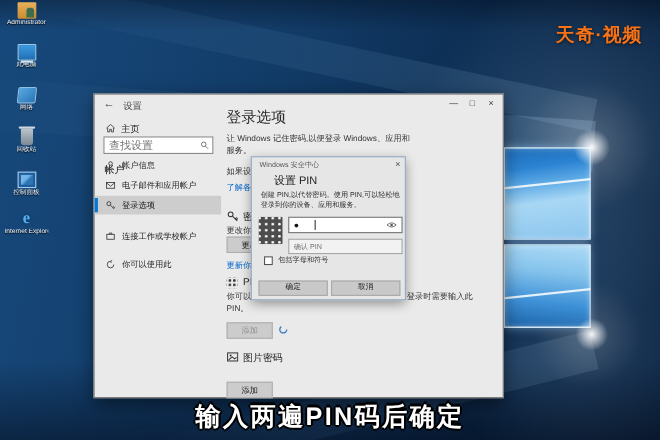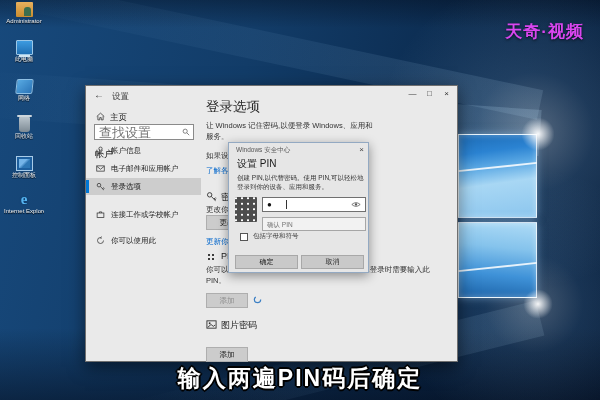--- a/index.html
+++ b/index.html
@@ -49,21 +49,21 @@
   
   .sw { position:absolute; left:85px; top:85px; width:373px; height:277px; background:#eaeaea; border:1px solid #6f6f6f; box-shadow:0 5px 16px rgba(0,0,0,.5); font-size:7.5px; color:#222; }
   .sw-titlebar { position:absolute; left:0; top:0; right:0; height:20px; }
   .sw-back { position:absolute; left:8px; top:3px; font-size:10px; color:#333; }
   .sw-title { position:absolute; left:26px; top:5px; font-size:8.5px; color:#444; }
   .caption { position:absolute; right:2px; top:1px; display:flex; }
   .caption span { width:17px; height:13px; font-size:8px; color:#333; text-align:center; line-height:13px; }
 
   .sb-home { position:absolute; left:10px; top:26px; display:flex; gap:5px; font-size:8.5px; color:#222; }
   .sb-search { position:absolute; left:8px; top:38px; width:100px; height:16px; background:#fff; border:1px solid #8a8a8a; display:flex; align-items:center; }
-  .sb-search input { border:0; outline:0; background:transparent; width:84px; font-size:13px; color:#555; padding-left:4px; font-family:inherit; }
+  .sb-search input { border:0; outline:0; background:transparent; width:84px; font-size:10px; color:#555; padding-left:4px; font-family:inherit; }
   .sb-search svg { margin-left:auto; margin-right:3px; }
   .sb-header { position:absolute; left:9px; top:62px; font-size:9px; color:#111; }
   .sb-item { position:absolute; left:0; width:115px; height:17px; display:flex; align-items:center; gap:6px; padding-left:10px; font-size:7.5px; color:#222; }
   .sb-item.selected { background:#cdcdcd; }
   .sb-item.selected::before { content:""; position:absolute; left:0; top:2px; bottom:2px; width:3px; background:#0078d7; }
   .sb-item svg { flex:0 0 auto; }
 
   .m-abs { position:absolute; }
   .m-title { left:120px; top:12px; font-size:13.5px; font-weight:normal; color:#2b2b2b; }
   .m-intro { left:120px; top:35px; width:172px; line-height:1.45; color:#333; }
@@ -77,36 +77,36 @@
   .btn.disabled { color:#8f8f8f; }
   .link2 { left:120px; top:151px; }
   .pin-desc { left:120px; top:178px; width:238px; line-height:1.5; }
   .keypad-mini { background:radial-gradient(circle, #3c3c3c 1px, transparent 1.4px); background-size:4px 4px; background-position:1px 1px; }
   .spinner { left:167px; top:209px; }
 
   
   .dlg { position:absolute; left:228px; top:142px; width:141px; height:131px; background:#e6e6e6; border:1px solid #93a9c2; box-shadow:0 3px 10px rgba(0,0,0,.4); font-size:6.5px; color:#333; }
   .dlg-title { position:absolute; left:7px; top:3px; color:#555; }
   .dlg-close { position:absolute; right:4px; top:2px; font-size:8px; color:#444; }
-  .dlg-heading { position:absolute; left:8px; top:14px; font-size:10px; color:#1a1a1a; }
+  .dlg-heading { position:absolute; left:20px; top:14px; font-size:10px; color:#1a1a1a; }
   .dlg-body { position:absolute; left:8px; top:30px; width:127px; line-height:1.4; }
   .dlg-keypad { position:absolute; left:6px; top:54px; width:22px; height:25px; background-color:#4d4d4d;
     background-image:radial-gradient(circle, #fff 1px, transparent 1.35px); background-size:6px 5.5px; background-position:4px 4px; background-repeat:repeat; border-radius:1px; }
   .dlg-in1 { position:absolute; left:33px; top:54px; width:104px; height:15px; background:#fff; border:1px solid #707070; display:flex; align-items:center; }
   .dlg-in1 .dot { font-size:8px; color:#111; padding-left:4px; }
   .dlg-in1 .caret { width:1px; height:9px; background:#333; margin-left:14px; }
   .dlg-in1 svg { margin-left:auto; margin-right:4px; }
   .dlg-in2 { position:absolute; left:33px; top:74px; width:104px; height:14px; background:#f2f2f2; border:1px solid #a6a6a6; font-size:6.5px; color:#8a8a8a; font-family:inherit; padding-left:4px; }
   .dlg-check { position:absolute; left:11px; top:89px; display:flex; align-items:center; gap:5px; }
   .dlg-check .box { width:8px; height:8px; background:#fff; border:1px solid #555; }
   .dlg-btn { position:absolute; top:112px; width:63px; height:14px; background:#c9c9c9; border:1px solid #a8a8a8; font-size:7px; color:#1a1a1a; text-align:center; line-height:12px; }
   .dlg-ok { left:6px; } .dlg-cancel { left:72px; }
 
   
-  .watermark { position:absolute; right:16px; top:20px; font-size:17px; font-weight:bold; color:#d946ef; letter-spacing:1px; text-shadow:0 1px 3px rgba(0,0,0,.7); }
+  .watermark { position:absolute; right:16px; top:20px; font-size:17px; font-weight:bold; color:#f97316; letter-spacing:1px; text-shadow:0 1px 3px rgba(0,0,0,.7); }
   .subtitle { position:absolute; left:0; right:0; top:363px; text-align:center; font-size:23px; font-weight:bold; color:#fff; letter-spacing:2px;
     text-shadow:-2px 0 0 #000, 2px 0 0 #000, 0 -2px 0 #000, 0 2px 0 #000, -1px -1px 0 #000, 1px 1px 0 #000, 1px -1px 0 #000, -1px 1px 0 #000; }
 </style>
 </head>
 <body>
 
 <div class="wallpaper">
   <div class="beam b1"></div>
   <div class="beam b2"></div>
   <div class="beam b3"></div>

